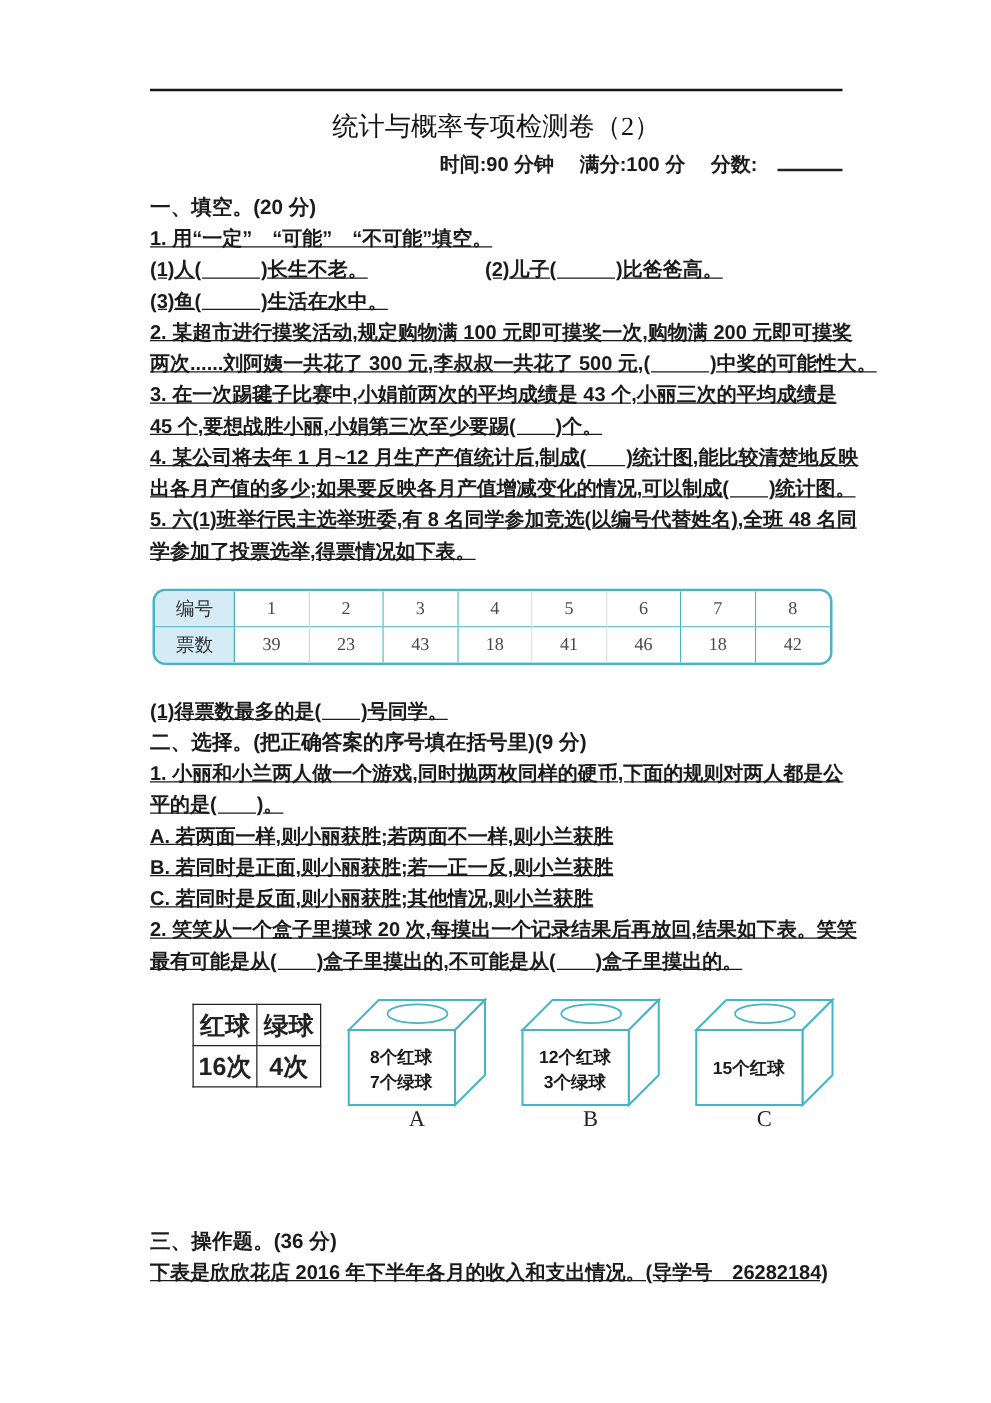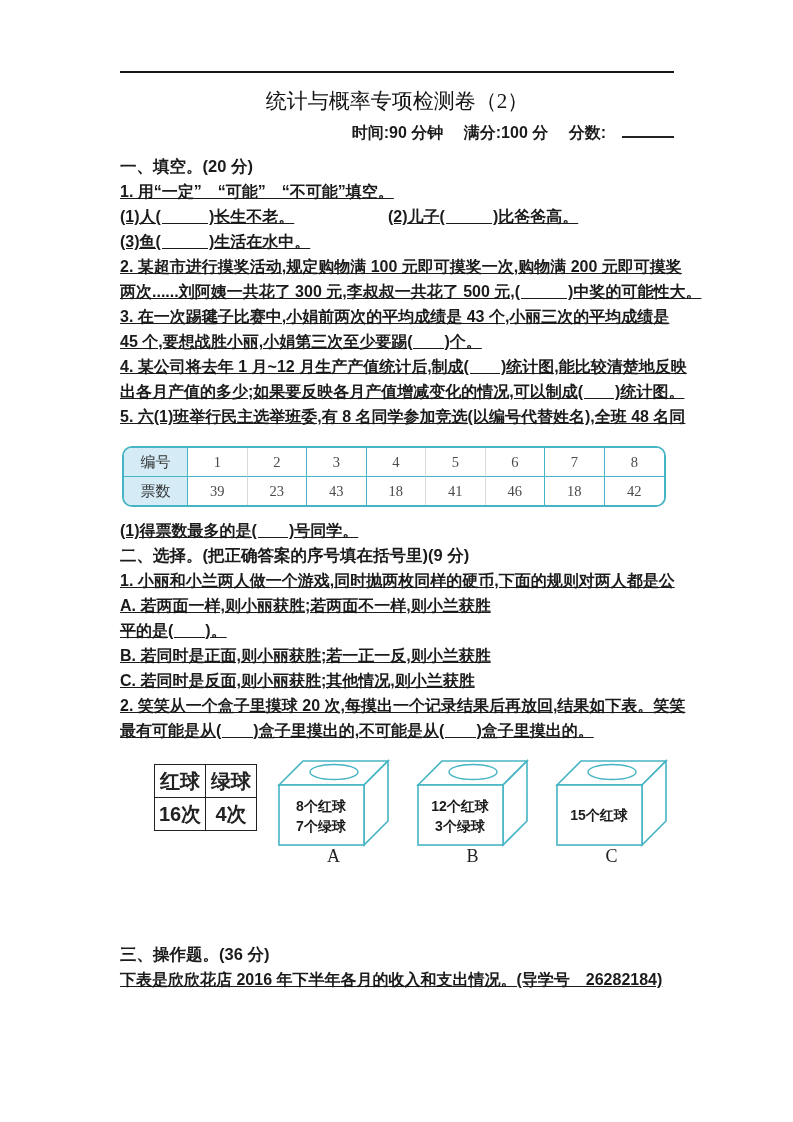--- a/index.html
+++ b/index.html
@@ -10,21 +10,21 @@
   .title{margin-top:13px;text-align:center;font-family:"Liberation Serif",serif;
          font-size:21px;font-weight:500;color:#141414;line-height:30px;}
   .meta{margin-top:5px;text-align:right;font-size:16px;font-weight:700;line-height:24px;}
   .meta span{margin-left:16px;}
   .blankline{display:inline-block;width:52px;border-bottom:2px solid #222;height:14px;vertical-align:baseline;}
   .secheading{font-size:16.5px;font-weight:700;line-height:25px;margin-top:9px;}
   .line{font-size:16px;font-weight:600;line-height:25px;white-space:nowrap;text-decoration:underline;}
   .twocol{display:flex;}
   .twocol .c1{width:268px;flex:none;}
   
-  .vtwrap{margin:17px 0 11px 2px;width:544px;}
+  .vtwrap{margin:17px 0 25px 2px;width:544px;}
   .vtable{border:2px solid #45b4c4;border-radius:10px;background:#fff;
           display:grid;grid-template-columns:64px repeat(8,1fr);overflow:hidden;}
   .vcell{height:28px;display:flex;align-items:center;justify-content:center;
          font-family:"Liberation Serif",serif;font-size:14.5px;color:#4a4a4a;background:#fff;}
   .vcell.hdr{background:#d5ecf7;color:#333;font-size:15px;}
   .vcell.r1{border-bottom:1.5px solid #45b4c4;}
   .vcell.bt{border-right:1.5px solid #45b4c4;}
   .vcell.bf{border-right:1px solid #d9d9d9;}
   
   .figrow{display:flex;align-items:flex-start;margin:10px 0 0 34px;height:100px;}
@@ -61,20 +61,21 @@
       <span>(2)儿子(　　　)比爸爸高。</span>
     </div>
     <div class="line">(3)鱼(　　　)生活在水中。</div>
     <div class="line">2. 某超市进行摸奖活动,规定购物满 100 元即可摸奖一次,购物满 200 元即可摸奖</div>
     <div class="line">两次......刘阿姨一共花了 300 元,李叔叔一共花了 500 元,(　　　)中奖的可能性大。</div>
     <div class="line">3. 在一次踢毽子比赛中,小娟前两次的平均成绩是 43 个,小丽三次的平均成绩是</div>
     <div class="line">45 个,要想战胜小丽,小娟第三次至少要踢(　　)个。</div>
     <div class="line">4. 某公司将去年 1 月~12 月生产产值统计后,制成(　　)统计图,能比较清楚地反映</div>
     <div class="line">出各月产值的多少;如果要反映各月产值增减变化的情况,可以制成(　　)统计图。</div>
     <div class="line">5. 六(1)班举行民主选举班委,有 8 名同学参加竞选(以编号代替姓名),全班 48 名同</div>
+    <div class="line">学参加了投票选举,得票情况如下表。</div>
 
     <div class="vtwrap">
       <div class="vtable">
         <div class="vcell hdr r1 bt">编号</div>
         <div class="vcell r1 bf">1</div>
         <div class="vcell r1 bt">2</div>
         <div class="vcell r1 bt">3</div>
         <div class="vcell r1 bf">4</div>
         <div class="vcell r1 bf">5</div>
         <div class="vcell r1 bt">6</div>
@@ -90,22 +91,22 @@
         <div class="vcell bt">18</div>
         <div class="vcell">42</div>
       </div>
     </div>
 
     <div class="line">(1)得票数最多的是(　　)号同学。</div>
 
     <div class="secheading" style="margin-top:0;">二、选择。(把正确答案的序号填在括号里)(9 分)</div>
 
     <div class="line">1. 小丽和小兰两人做一个游戏,同时抛两枚同样的硬币,下面的规则对两人都是公</div>
+    <div class="line">平的是(　　)。</div>
     <div class="line">A. 若两面一样,则小丽获胜;若两面不一样,则小兰获胜</div>
-    <div class="line">平的是(　　)。</div>
     <div class="line">B. 若同时是正面,则小丽获胜;若一正一反,则小兰获胜</div>
     <div class="line">C. 若同时是反面,则小丽获胜;其他情况,则小兰获胜</div>
     <div class="line">2. 笑笑从一个盒子里摸球 20 次,每摸出一个记录结果后再放回,结果如下表。笑笑</div>
     <div class="line">最有可能是从(　　)盒子里摸出的,不可能是从(　　)盒子里摸出的。</div>
 
     <div class="figrow">
       <table class="rtable">
         <tbody>
             <tr>
           <td>红球</td>

